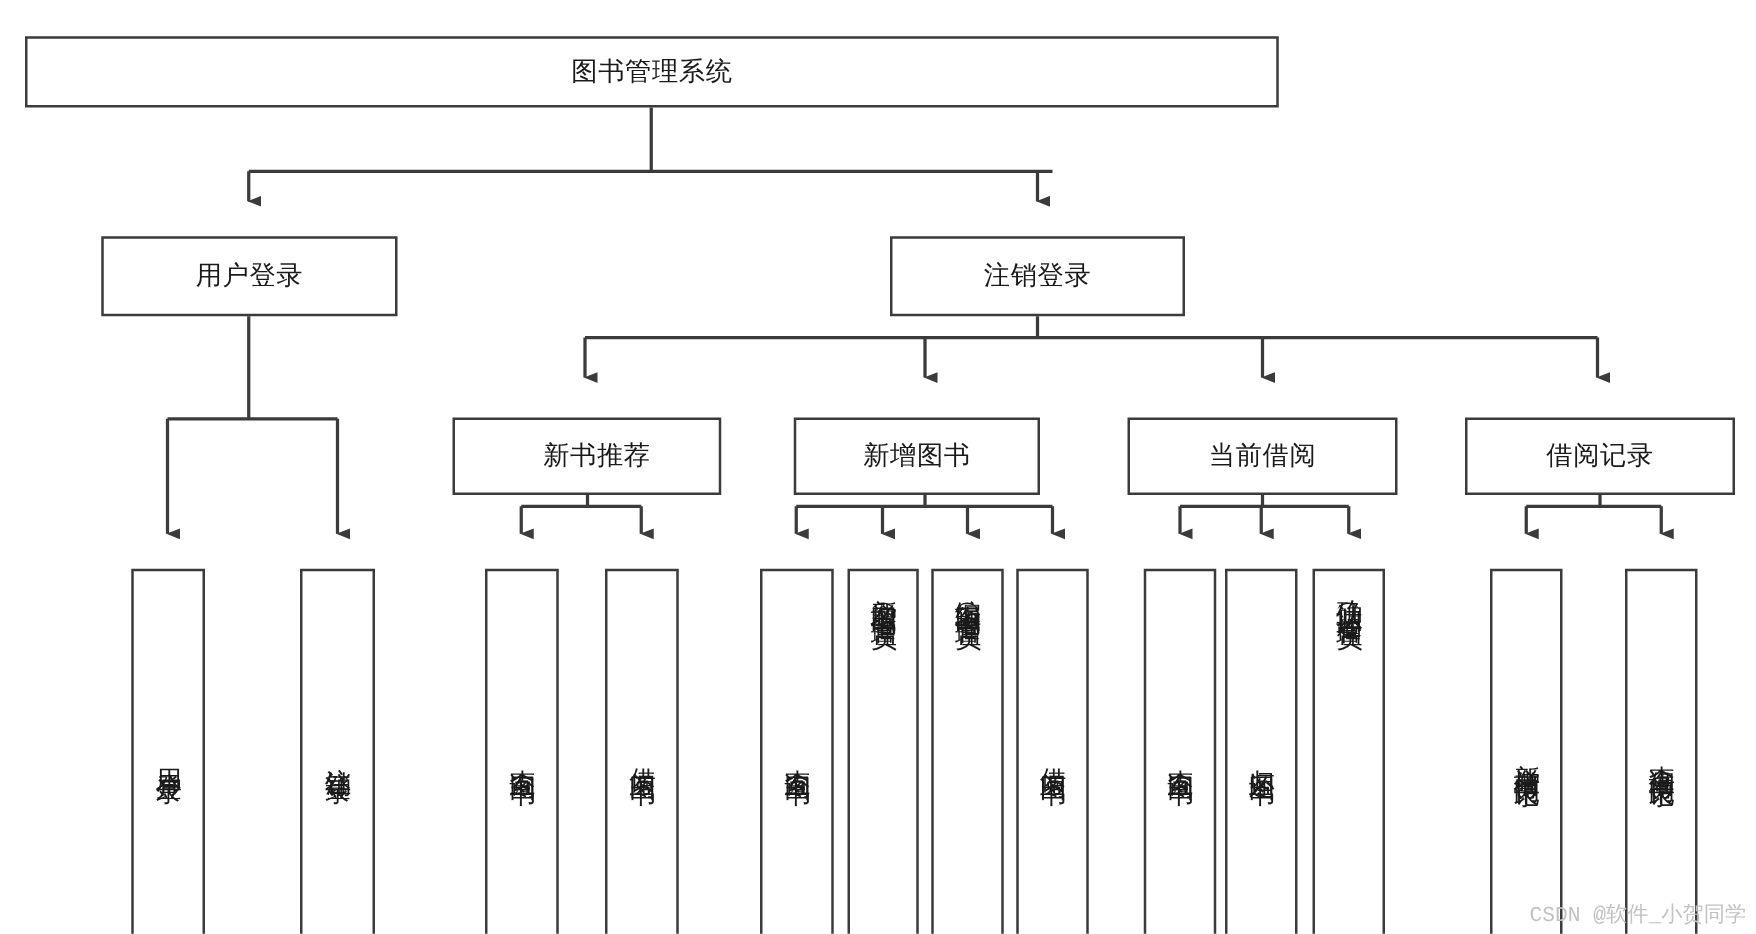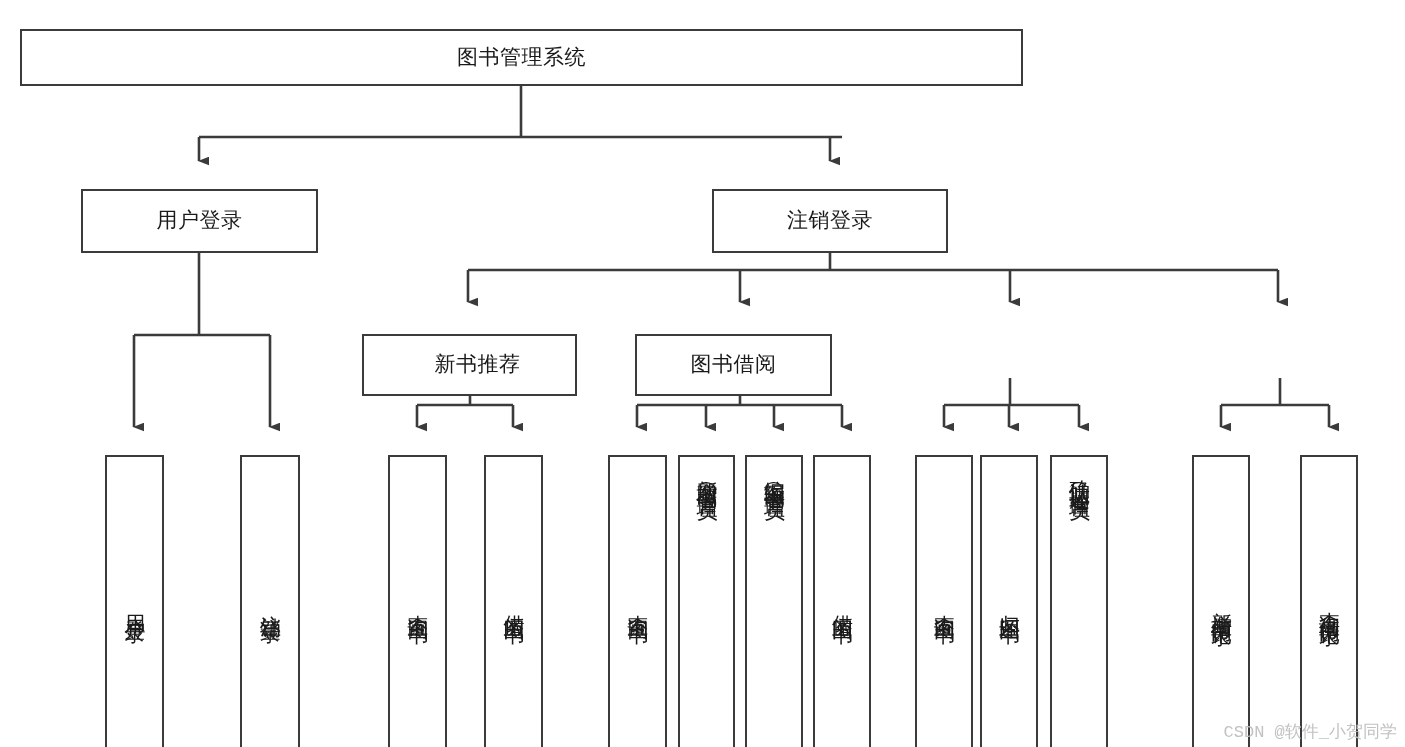--- a/index.html
+++ b/index.html
@@ -135,24 +135,30 @@
 
   <div class="node h-node" style="left:712px;top:171px;width:236px;height:64px;">
     <span class="lbl">注销登录</span>
   </div>
 
   <div class="node h-node" style="left:362px;top:316px;width:215px;height:62px;padding-left:16px;">
     <span class="lbl">新书推荐</span>
   </div>
 
   <div class="node h-node" style="left:635px;top:316px;width:197px;height:62px;">
-    <span class="lbl">图书借阅</span>
-  </div>
-
-
+    <span class="lbl">新增图书</span>
+  </div>
+
+  <div class="node h-node" style="left:902px;top:316px;width:216px;height:62px;">
+    <span class="lbl">当前借阅</span>
+  </div>
+
+  <div class="node h-node" style="left:1172px;top:316px;width:216px;height:62px;">
+    <span class="lbl">借阅记录</span>
+  </div>
 
   <div class="node v-node" style="left:105px;top:437px;width:59px;height:298px;">
     <span class="lbl">用户登录</span>
   </div>
 
   <div class="node v-node" style="left:240px;top:437px;width:60px;height:298px;">
     <span class="lbl">注销登录</span>
   </div>
 
   <div class="node v-node" style="left:388px;top:437px;width:59px;height:298px;">

